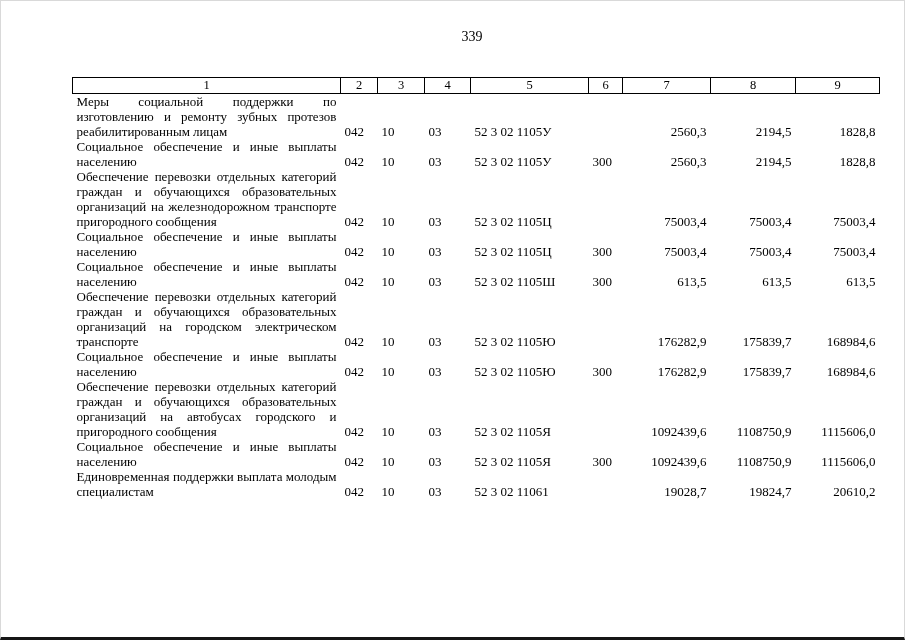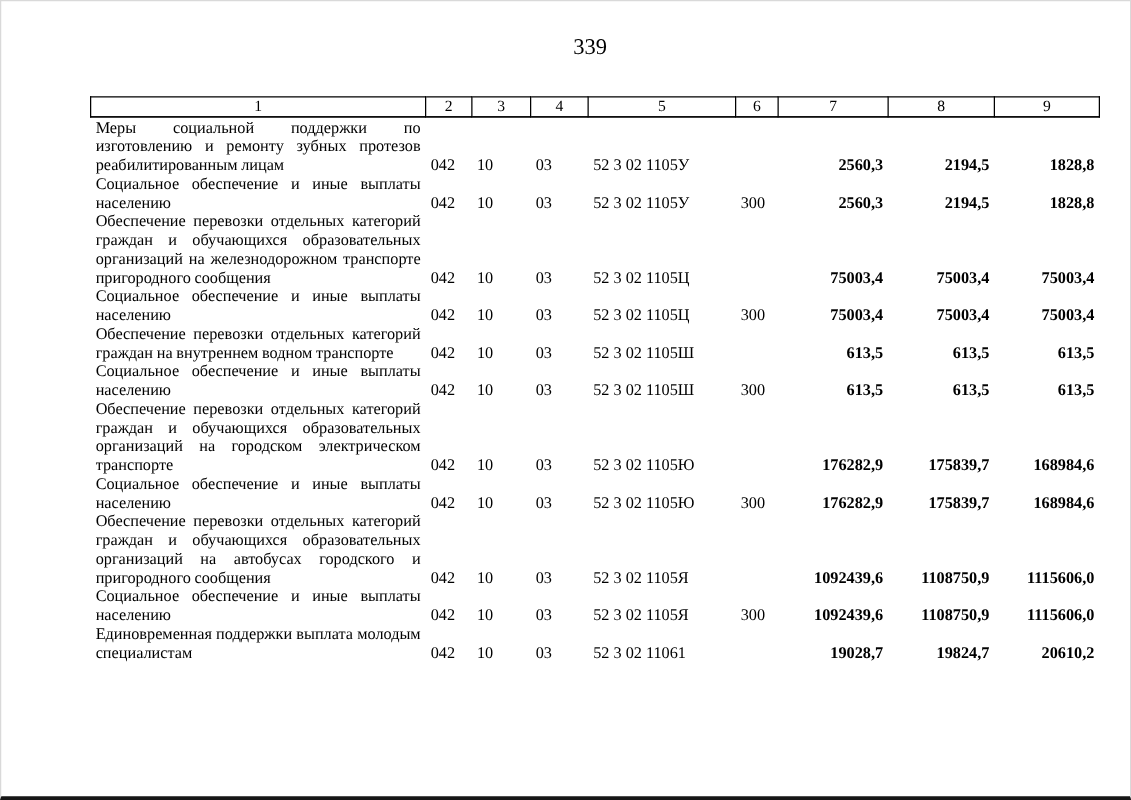--- a/index.html
+++ b/index.html
@@ -14,21 +14,21 @@
     overflow: hidden;
     font-family: "Liberation Serif", "DejaVu Serif", serif;
     color: #000000;
   }
   .page-number {
     position: absolute;
     top: 28px;
     left: 0;
     width: 100%;
     text-align: center;
-    font-size: 18px;
+    font-size: 14px;
     line-height: 16px;
     padding-left: 39px;
   }
   table.budget {
     position: absolute;
     left: 71px;
     top: 76px;
     width: 807px;
     border-collapse: collapse;
     table-layout: fixed;
@@ -49,21 +49,21 @@
   }
   td.desc {
     text-align: justify;
     padding-left: 10px;
     padding-right: 12px;
     hyphens: auto;
     -webkit-hyphens: auto;
     word-spacing: -0.3px;
   }
   td.center { text-align: left; padding: 0 1px; }
-  td.num { text-align: right; padding-right: 5px; font-weight: bold; }
+  td.num { text-align: right; padding-right: 5px; }
 </style>
 </head>
 <body>
 
 <div class="page">
   <div class="page-number">339</div>
 
   <table class="budget">
     <colgroup>
       <col style="width:268px">
@@ -128,31 +128,20 @@
     <td class="center">042</td>
     <td class="center">10</td>
     <td class="center">03</td>
     <td class="center">52 3 02 1105Ц</td>
     <td class="center">300</td>
     <td class="num">75003,4</td>
     <td class="num">75003,4</td>
     <td class="num">75003,4</td>
   </tr>
         <tr>
-    <td class="desc">Обеспечение перевозки отдельных категорий граждан на внутреннем водном транспорте</td>
-    <td class="center">042</td>
-    <td class="center">10</td>
-    <td class="center">03</td>
-    <td class="center">52 3 02 1105Ш</td>
-    <td class="center"></td>
-    <td class="num">613,5</td>
-    <td class="num">613,5</td>
-    <td class="num">613,5</td>
-  </tr>
-        <tr>
     <td class="desc">Социальное обеспечение и иные выплаты населению</td>
     <td class="center">042</td>
     <td class="center">10</td>
     <td class="center">03</td>
     <td class="center">52 3 02 1105Ш</td>
     <td class="center">300</td>
     <td class="num">613,5</td>
     <td class="num">613,5</td>
     <td class="num">613,5</td>
   </tr>

